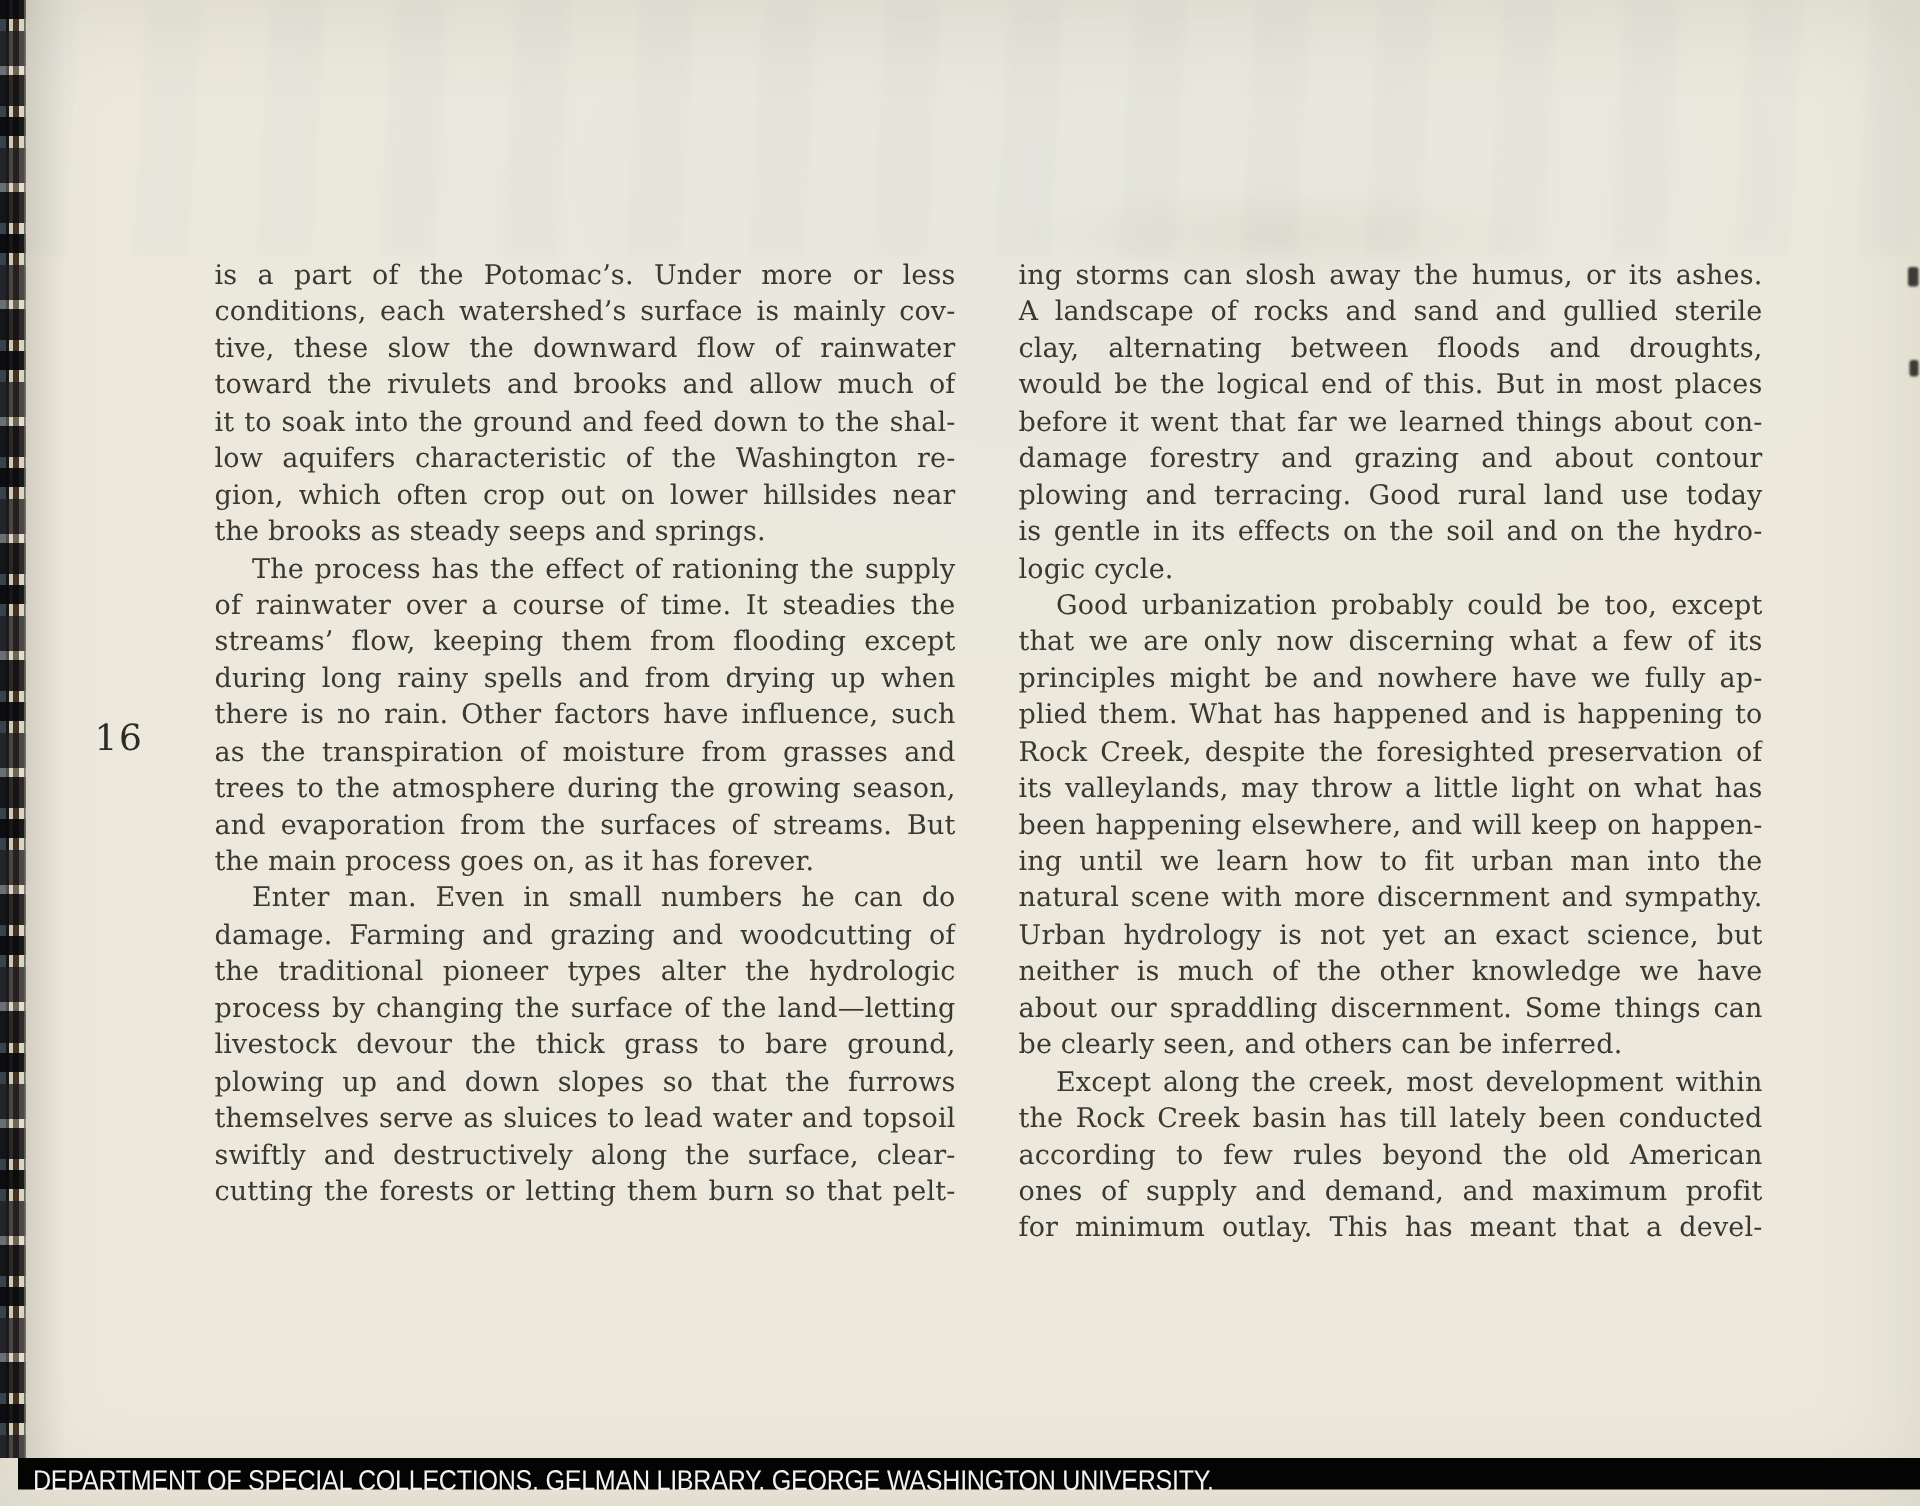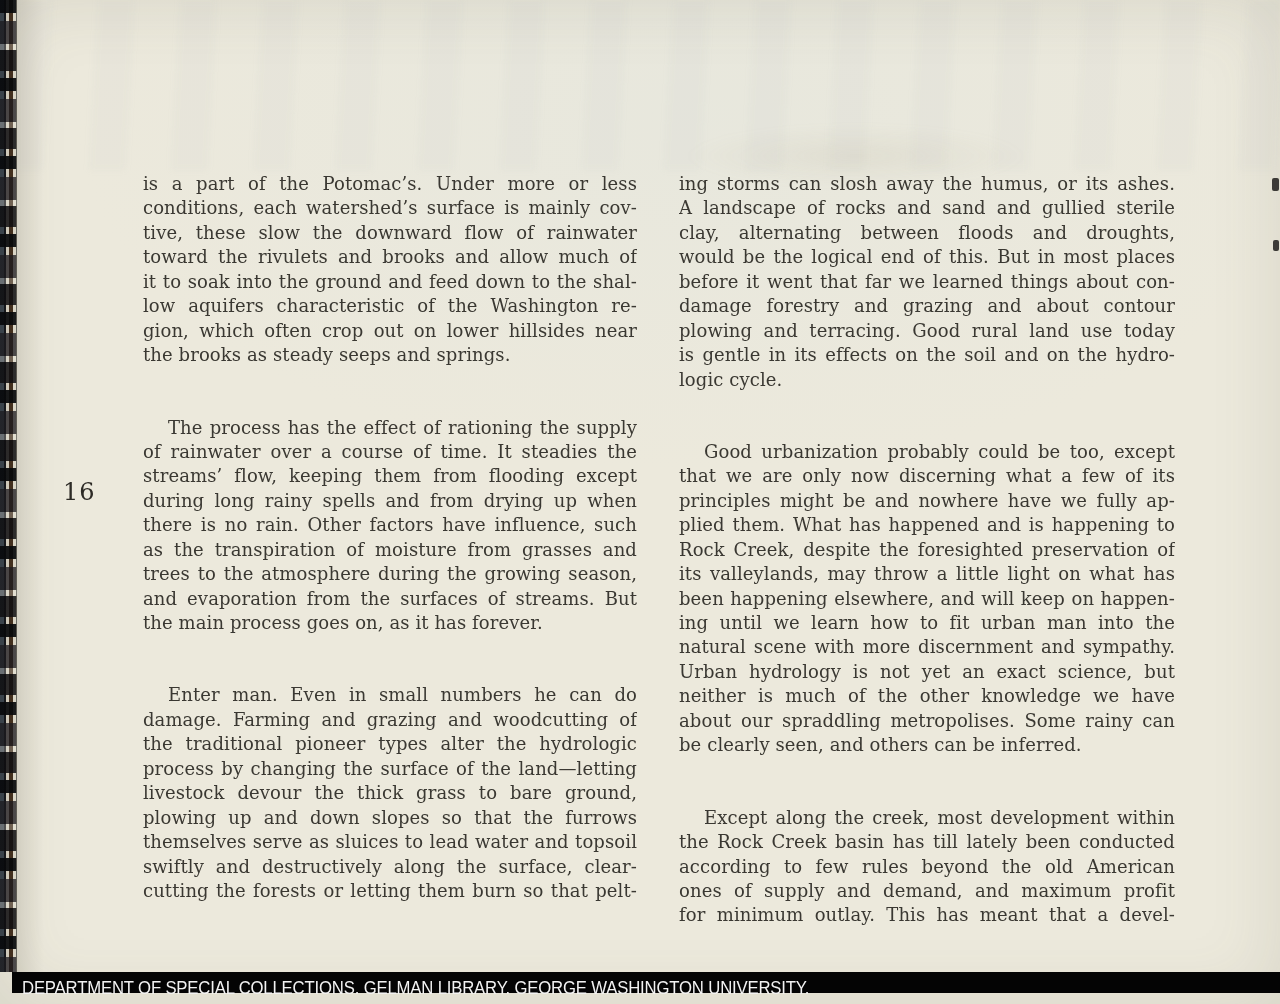--- a/index.html
+++ b/index.html
@@ -93,21 +93,21 @@
     height: 24.45px;
     line-height: 24.45px;
     font-size: 18px;
     letter-spacing: .1px;
     text-align: justify;
     text-align-last: justify;
     overflow: hidden;
     white-space: normal;
   }
   .line.end { text-align-last: left; }
-  .line.indent { text-indent: 25px; margin-top: 48px; }
+  .line.indent { text-indent: 25px; }
 
   
   .footer-bar {
     position: absolute;
     left: 12px; top: 972px;
     width: 1280px; height: 21px;
     background: var(--footer-bg, #040404);
   }
   .footer-caption {
     display: inline-block;
@@ -178,21 +178,21 @@
       <div class="line">that we are only now discerning what a few of its</div>
       <div class="line">principles might be and nowhere have we fully ap-</div>
       <div class="line">plied them. What has happened and is happening to</div>
       <div class="line">Rock Creek, despite the foresighted preservation of</div>
       <div class="line">its valleylands, may throw a little light on what has</div>
       <div class="line">been happening elsewhere, and will keep on happen-</div>
       <div class="line">ing until we learn how to fit urban man into the</div>
       <div class="line">natural scene with more discernment and sympathy.</div>
       <div class="line">Urban hydrology is not yet an exact science, but</div>
       <div class="line">neither is much of the other knowledge we have</div>
-      <div class="line">about our spraddling metropolises. Some rainy can</div>
+      <div class="line">about our spraddling discernment. Some things can</div>
       <div class="line end">be clearly seen, and others can be inferred.</div>
       <div class="line indent">Except along the creek, most development within</div>
       <div class="line">the Rock Creek basin has till lately been conducted</div>
       <div class="line">according to few rules beyond the old American</div>
       <div class="line">ones of supply and demand, and maximum profit</div>
       <div class="line">for minimum outlay. This has meant that a devel-</div>
     </div>
 
   <div class="footer-bar">
     <span class="footer-caption">DEPARTMENT OF SPECIAL COLLECTIONS. GELMAN LIBRARY. GEORGE WASHINGTON UNIVERSITY.</span>

